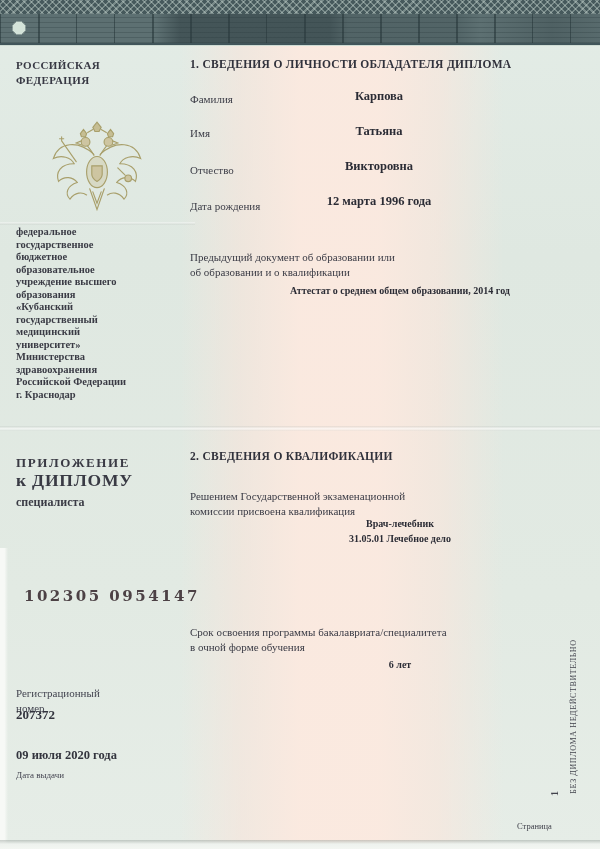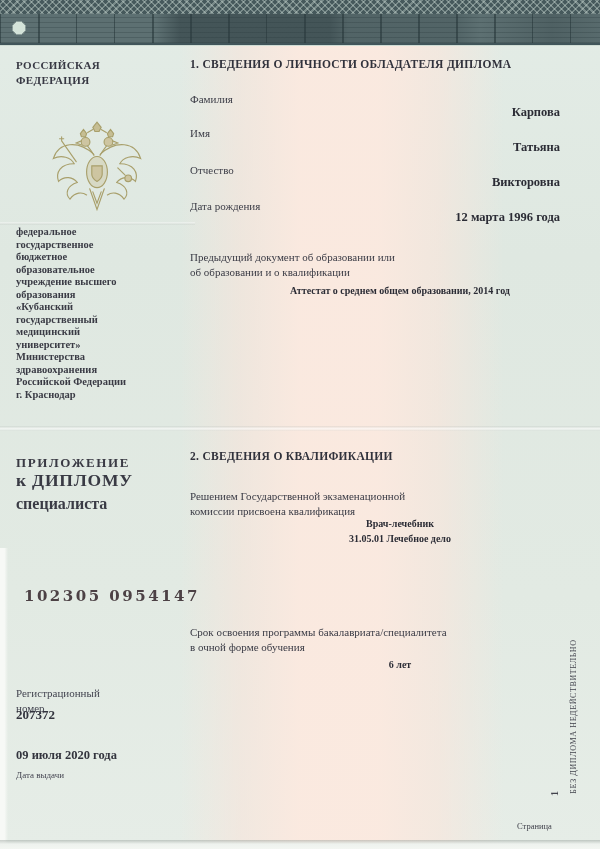--- a/index.html
+++ b/index.html
@@ -50,33 +50,33 @@
     background:linear-gradient(180deg, rgba(255,255,255,.5), rgba(120,130,125,.12));}
   .left-edge{position:absolute;left:0;top:548px;width:8px;height:301px;
     background:linear-gradient(90deg,#f7f9f6 55%, rgba(247,249,246,0));}
   .bottom-edge{position:absolute;left:0;right:0;top:840px;height:9px;
     background:linear-gradient(180deg, rgba(125,135,130,.38), #eef2ee 45%, #f3f6f2);}
   .country{top:58px;font-size:11px;font-weight:bold;line-height:1.32;letter-spacing:.4px;color:#383944;}
   .coat{position:absolute;left:45px;top:118px;width:104px;height:104px;opacity:.9;}
   .institution{top:226px;font-size:10.5px;font-weight:bold;line-height:12.5px;color:#3a3b45;}
   .doc1{top:455px;font-size:13px;font-weight:bold;letter-spacing:1.6px;color:#3a3a44;}
   .doc2{top:470px;font-size:17.5px;font-weight:bold;letter-spacing:.8px;color:#393a44;}
-  .doc3{top:495px;font-size:16px;font-weight:bold;color:#3a3b45;}
+  .doc3{top:495px;font-size:12px;font-weight:bold;color:#3a3b45;}
   .serial{position:absolute;left:24px;top:587px;font-family:"DejaVu Serif",serif;
     font-size:15px;font-weight:bold;letter-spacing:2.5px;color:#4c4145;}
   .reg-label{top:686px;font-size:11px;line-height:1.35;color:#434450;}
   .reg-value{top:707px;font-size:13px;font-weight:bold;color:#33343e;}
   .date-label{top:770px;font-size:9px;color:#434450;}
   .date-value{top:748px;font-size:12.5px;font-weight:bold;color:#33343e;}
   .abs{position:absolute;}
   .lc{left:16px;width:168px;}
   
   .s-title{left:190px;width:380px;font-size:11.5px;font-weight:bold;letter-spacing:.3px;color:#31323c;}
   .f-label{left:190px;font-size:11px;color:#3c3d47;}
-  .f-value{left:230px;width:330px;text-align:right;font-size:12.5px;font-weight:bold;color:#2b2c35;margin-top:16px;}
+  .f-value{left:214px;width:330px;text-align:center;font-size:12.5px;font-weight:bold;color:#2b2c35;}
   .para{left:190px;width:370px;font-size:11px;line-height:1.4;color:#3a3b45;}
   .centered-val{left:235px;width:330px;text-align:center;font-size:10px;font-weight:bold;line-height:15px;color:#2b2c35;}
   .page-label{left:517px;top:821px;font-size:8.5px;color:#41424c;}
   .page-num{left:552px;top:788px;font-size:10px;font-weight:bold;color:#41424c;transform:rotate(-90deg);}
   .edge-text{left:458px;top:712px;width:230px;text-align:center;font-size:8px;letter-spacing:.6px;
     color:#41424c;transform:rotate(-90deg);transform-origin:center;}
 </style>
 </head>
 <body>
 

